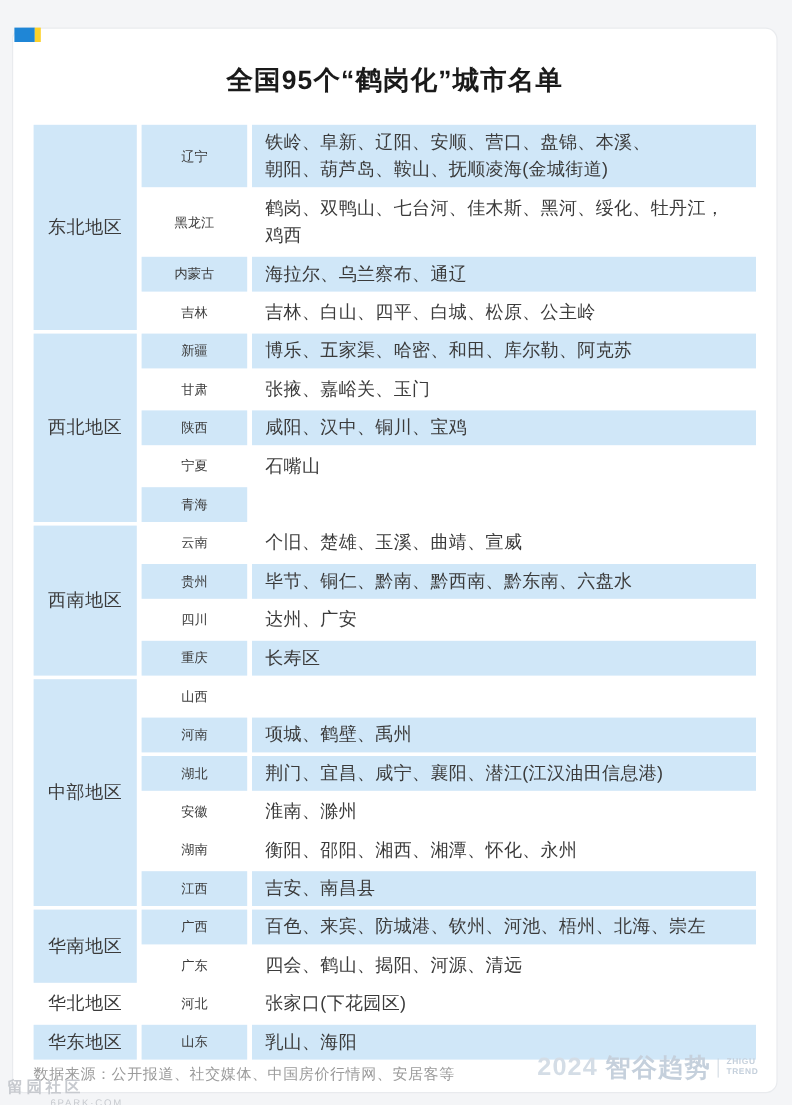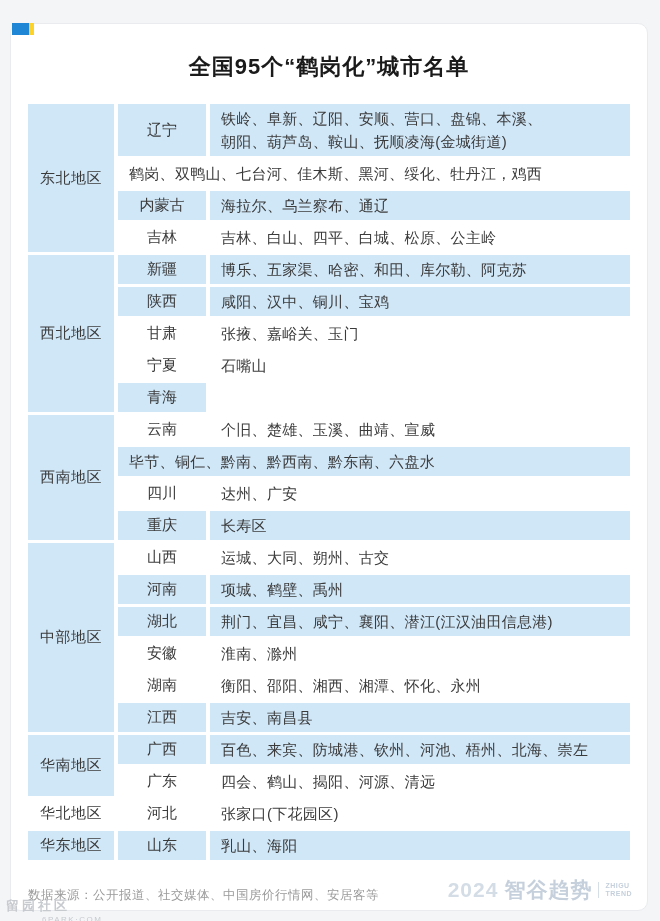--- a/index.html
+++ b/index.html
@@ -30,21 +30,21 @@
   .region-group { display: flex; gap: 4px; }
   .region-cell {
     flex: 0 0 86px; display: flex; align-items: center; justify-content: center;
     font-size: 15px; color: var(--cell_text, #3b3b3b); letter-spacing: .5px;
   }
   .rows { flex: 1; display: flex; flex-direction: column; gap: 3px; }
   .trow { display: flex; gap: 4px; }
   .province-cell {
     flex: 0 0 88px; min-height: 29px;
     display: flex; align-items: center; justify-content: center;
-    font-size: 15px; color: var(--cell_text, #3b3b3b);
+    font-size: 11px; color: var(--cell_text, #3b3b3b);
   }
   .city-cell {
     flex: 1; min-height: 29px;
     display: flex; align-items: center;
     padding: 3px 18px 3px 11px;
     font-size: 15px; line-height: 23px; color: var(--cell_text, #3b3b3b);
     white-space: pre-line; letter-spacing: .3px;
   }
   .bg-blue  { background: var(--row_blue, #d0e7f8); }
   .bg-white { background: var(--row_white, #ffffff); }
@@ -78,82 +78,83 @@
   <div class="rtable">
       <div class="region-group">
         <div class="region-cell bg-blue">东北地区</div>
         <div class="rows">
           <div class="trow">
             <div class="province-cell bg-blue">辽宁</div>
             <div class="city-cell bg-blue">铁岭、阜新、辽阳、安顺、营口、盘锦、本溪、
 朝阳、葫芦岛、鞍山、抚顺凌海(金城街道)</div>
           </div>
           <div class="trow">
+            <div class="province-cell bg-white">黑龙江</div>
             <div class="city-cell bg-white">鹤岗、双鸭山、七台河、佳木斯、黑河、绥化、牡丹江，鸡西</div>
           </div>
           <div class="trow">
             <div class="province-cell bg-blue">内蒙古</div>
             <div class="city-cell bg-blue">海拉尔、乌兰察布、通辽</div>
           </div>
           <div class="trow">
             <div class="province-cell bg-white">吉林</div>
             <div class="city-cell bg-white">吉林、白山、四平、白城、松原、公主岭</div>
           </div>
         </div>
       </div>
       <div class="region-group">
         <div class="region-cell bg-blue">西北地区</div>
         <div class="rows">
           <div class="trow">
             <div class="province-cell bg-blue">新疆</div>
             <div class="city-cell bg-blue">博乐、五家渠、哈密、和田、库尔勒、阿克苏</div>
           </div>
           <div class="trow">
+            <div class="province-cell bg-white">甘肃</div>
+            <div class="city-cell bg-white">张掖、嘉峪关、玉门</div>
+          </div>
+          <div class="trow">
             <div class="province-cell bg-blue">陕西</div>
             <div class="city-cell bg-blue">咸阳、汉中、铜川、宝鸡</div>
           </div>
           <div class="trow">
-            <div class="province-cell bg-white">甘肃</div>
-            <div class="city-cell bg-white">张掖、嘉峪关、玉门</div>
-          </div>
-          <div class="trow">
             <div class="province-cell bg-white">宁夏</div>
             <div class="city-cell bg-white">石嘴山</div>
           </div>
           <div class="trow">
             <div class="province-cell bg-blue">青海</div>
           </div>
         </div>
       </div>
       <div class="region-group">
         <div class="region-cell bg-blue">西南地区</div>
         <div class="rows">
           <div class="trow">
             <div class="province-cell bg-white">云南</div>
             <div class="city-cell bg-white">个旧、楚雄、玉溪、曲靖、宣威</div>
           </div>
           <div class="trow">
+            <div class="province-cell bg-blue">贵州</div>
             <div class="city-cell bg-blue">毕节、铜仁、黔南、黔西南、黔东南、六盘水</div>
           </div>
           <div class="trow">
             <div class="province-cell bg-white">四川</div>
             <div class="city-cell bg-white">达州、广安</div>
           </div>
           <div class="trow">
             <div class="province-cell bg-blue">重庆</div>
             <div class="city-cell bg-blue">长寿区</div>
           </div>
         </div>
       </div>
       <div class="region-group">
         <div class="region-cell bg-blue">中部地区</div>
         <div class="rows">
           <div class="trow">
             <div class="province-cell bg-white">山西</div>
-            <div class="city-cell bg-white">运城、大同、朔州、古交</div>
           </div>
           <div class="trow">
             <div class="province-cell bg-blue">河南</div>
             <div class="city-cell bg-blue">项城、鹤壁、禹州</div>
           </div>
           <div class="trow">
             <div class="province-cell bg-blue">湖北</div>
             <div class="city-cell bg-blue">荆门、宜昌、咸宁、襄阳、潜江(江汉油田信息港)</div>
           </div>
           <div class="trow">

